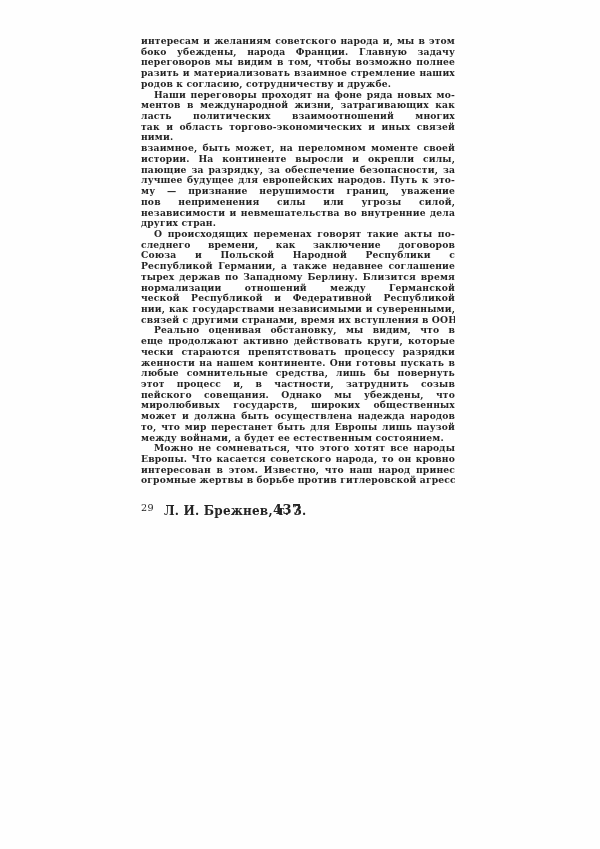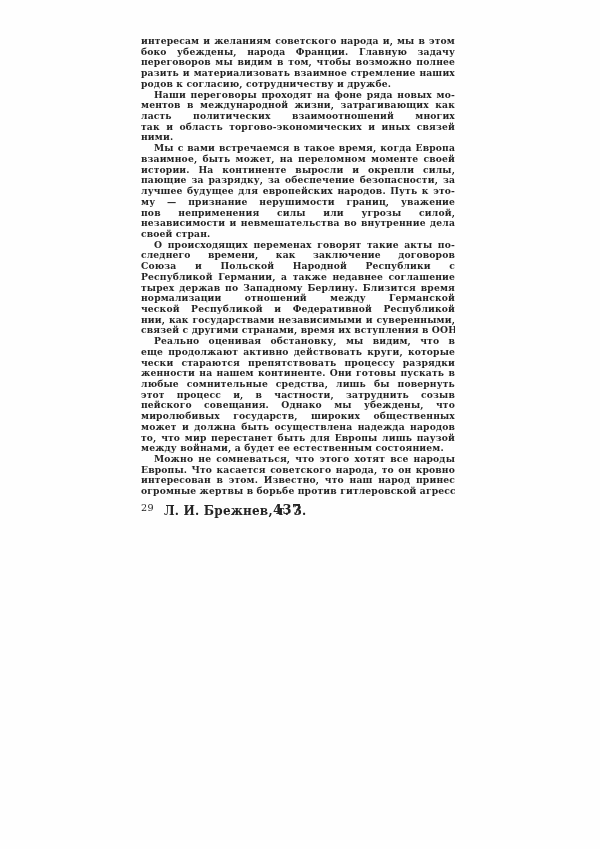--- a/index.html
+++ b/index.html
@@ -88,29 +88,28 @@
         <div class="line para-end">родов к согласию, сотрудничеству и дружбе.</div>
       </div>
       <div class="paragraph">
         <div class="line justified indented">Наши переговоры проходят на фоне ряда новых мо-</div>
         <div class="line justified">ментов в международной жизни, затрагивающих как об-</div>
         <div class="line justified">ласть политических взаимоотношений многих государств,</div>
         <div class="line justified">так и область торгово-экономических и иных связей между</div>
         <div class="line para-end">ними.</div>
       </div>
       <div class="paragraph">
-        <div class="line justified indented">Мы с вами встречаемся в такое время, когда Европа</div>
         <div class="line justified">взаимное, быть может, на переломном моменте своей</div>
         <div class="line justified">истории. На континенте выросли и окрепли силы, высту-</div>
         <div class="line justified">пающие за разрядку, за обеспечение безопасности, за</div>
         <div class="line justified">лучшее будущее для европейских народов. Путь к это-</div>
         <div class="line justified">му — признание нерушимости границ, уважение принци-</div>
         <div class="line justified">пов неприменения силы или угрозы силой, равноправия,</div>
         <div class="line justified">независимости и невмешательства во внутренние дела</div>
-        <div class="line para-end">своей стран.</div>
+        <div class="line para-end">других стран.</div>
       </div>
       <div class="paragraph">
         <div class="line justified indented">О происходящих переменах говорят такие акты по-</div>
         <div class="line justified">следнего времени, как заключение договоров Советского</div>
         <div class="line justified">Союза и Польской Народной Республики с Федеративной</div>
         <div class="line justified">Республикой Германии, а также недавнее соглашение че-</div>
         <div class="line justified">тырех держав по Западному Берлину. Близится время</div>
         <div class="line justified">нормализации отношений между Германской Демократи-</div>
         <div class="line justified">ческой Республикой и Федеративной Республикой Герма-</div>
         <div class="line justified">нии, как государствами независимыми и суверенными, их</div>

